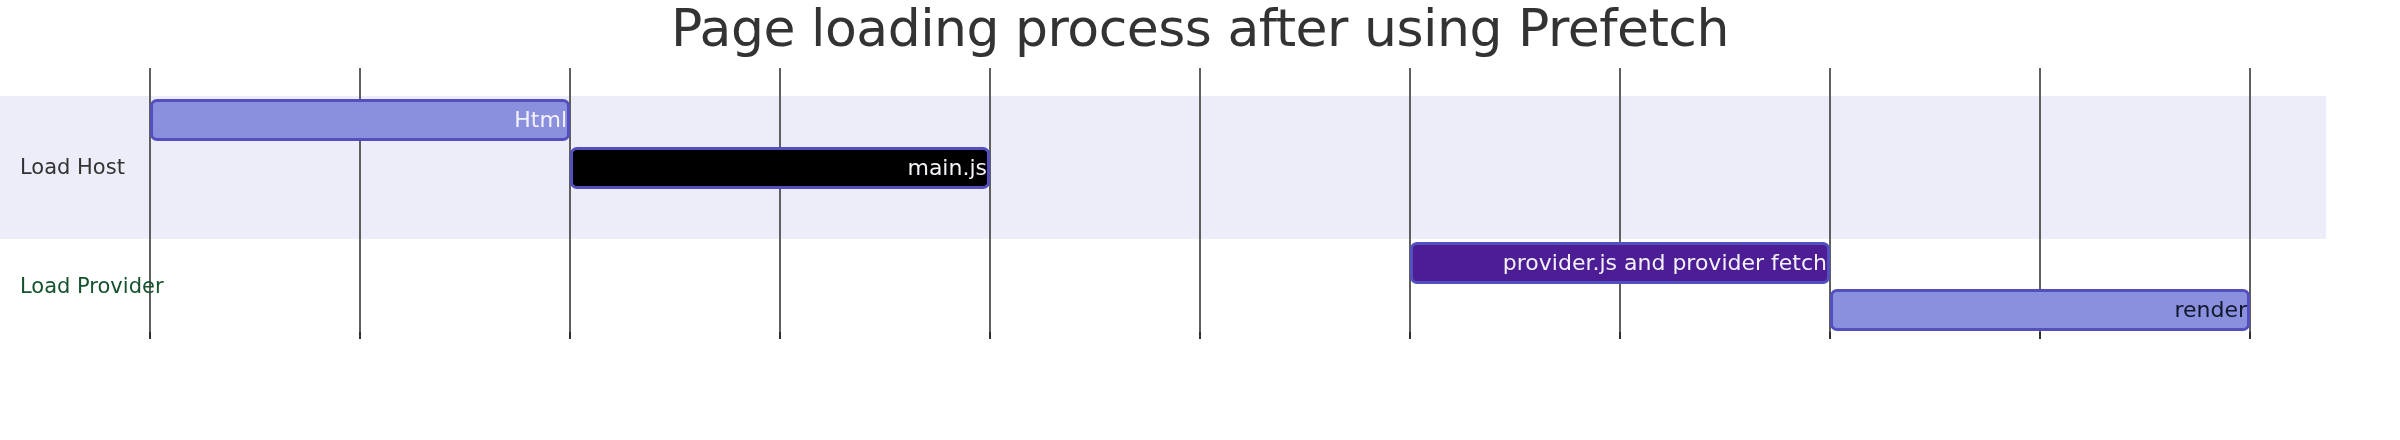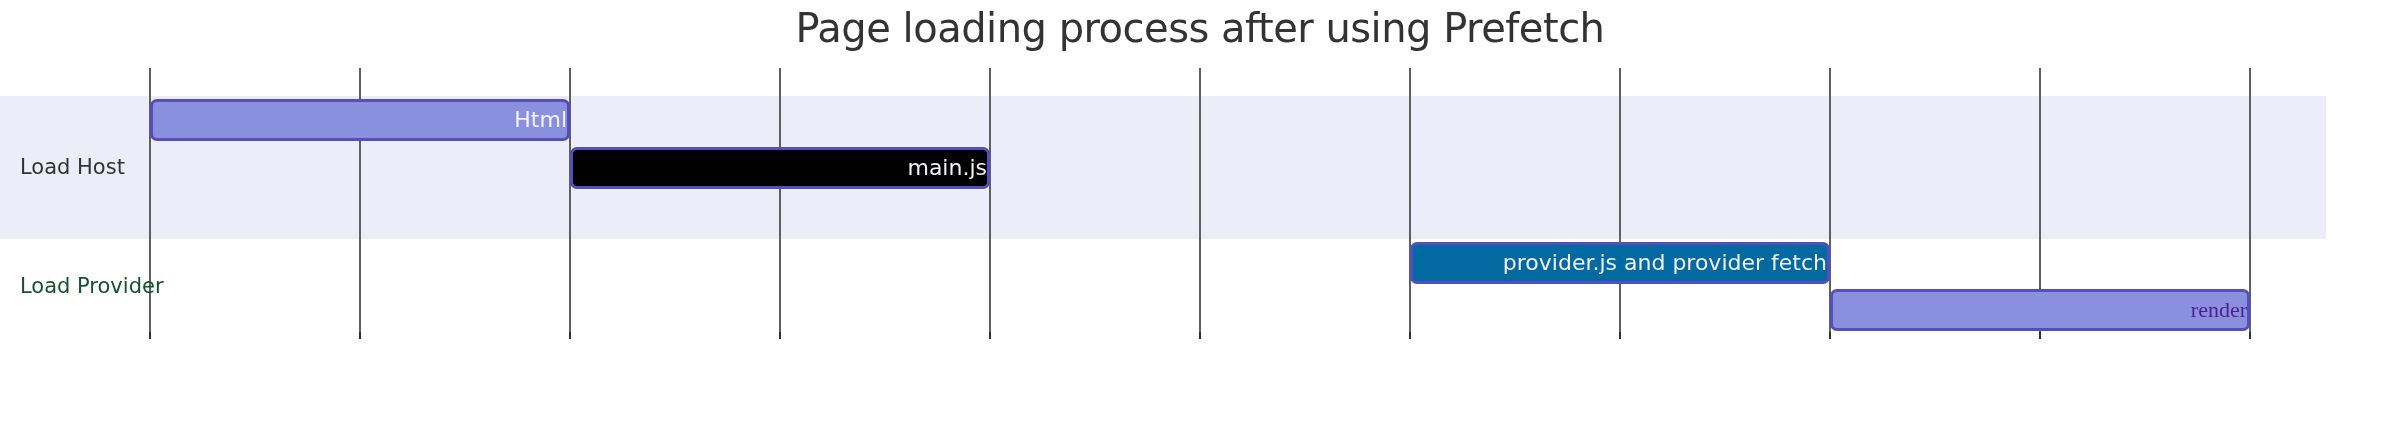--- a/index.html
+++ b/index.html
@@ -14,21 +14,21 @@
     height: 440px;
     background: #ffffff;
     overflow: hidden;
   }
   .chart-title {
     position: absolute;
     left: 0;
     top: 6px;
     width: 100%;
     text-align: center;
-    font-size: 40px;
+    font-size: 52px;
     line-height: 44px;
     color: #333333;
     letter-spacing: -0.5px;
     white-space: nowrap;
   }
   .plot-area {
     position: absolute;
     left: 0;
     top: 0;
     width: 2400px;
@@ -102,20 +102,20 @@
       <div class="gridline" style="left: 2249px; top: 68px; height: 271px; background: rgb(95, 95, 95);"></div>
       <div class="gridtick" style="left: 2249px; top: 332px; height: 7px; background: rgb(47, 47, 47);"></div>
       <div class="section-label" style="top: 167.4px; color: rgb(51, 51, 51);">Load Host</div>
       <div class="task-bar" style="left: 150px; top: 99px; width: 420px; height: 42px; background: rgb(138, 144, 221); border-color: rgb(83, 79, 188);">
         <span class="task-label" style="color: rgb(242, 242, 248);">Html</span>
       </div>
       <div class="task-bar" style="left: 570px; top: 147px; width: 420px; height: 42px; background: #000000; border-color: rgb(83, 79, 188);">
         <span class="task-label" style="color: rgb(242, 242, 248);">main.js</span>
       </div>
       <div class="section-label" style="top: 286.4px; color: #14532d;">Load Provider</div>
-      <div class="task-bar" style="left: 1410px; top: 242px; width: 420px; height: 42px; background: #0369a1; border-color: rgb(83, 79, 188);">
+      <div class="task-bar" style="left: 1410px; top: 242px; width: 420px; height: 42px; background: #4c1d95; border-color: rgb(83, 79, 188);">
         <span class="task-label" style="color: rgb(242, 242, 248);">provider.js and provider fetch</span>
       </div>
       <div class="task-bar" style="left: 1830px; top: 289px; width: 420px; height: 42px; background: rgb(138, 144, 221); border-color: rgb(83, 79, 188);">
-        <span class="task-label" style="color: #4c1d95; font-family: Liberation Serif, serif;">render</span>
+        <span class="task-label" style="color: #0f172a;">render</span>
       </div>
     </div>
 </div>
 
 </body></html>

